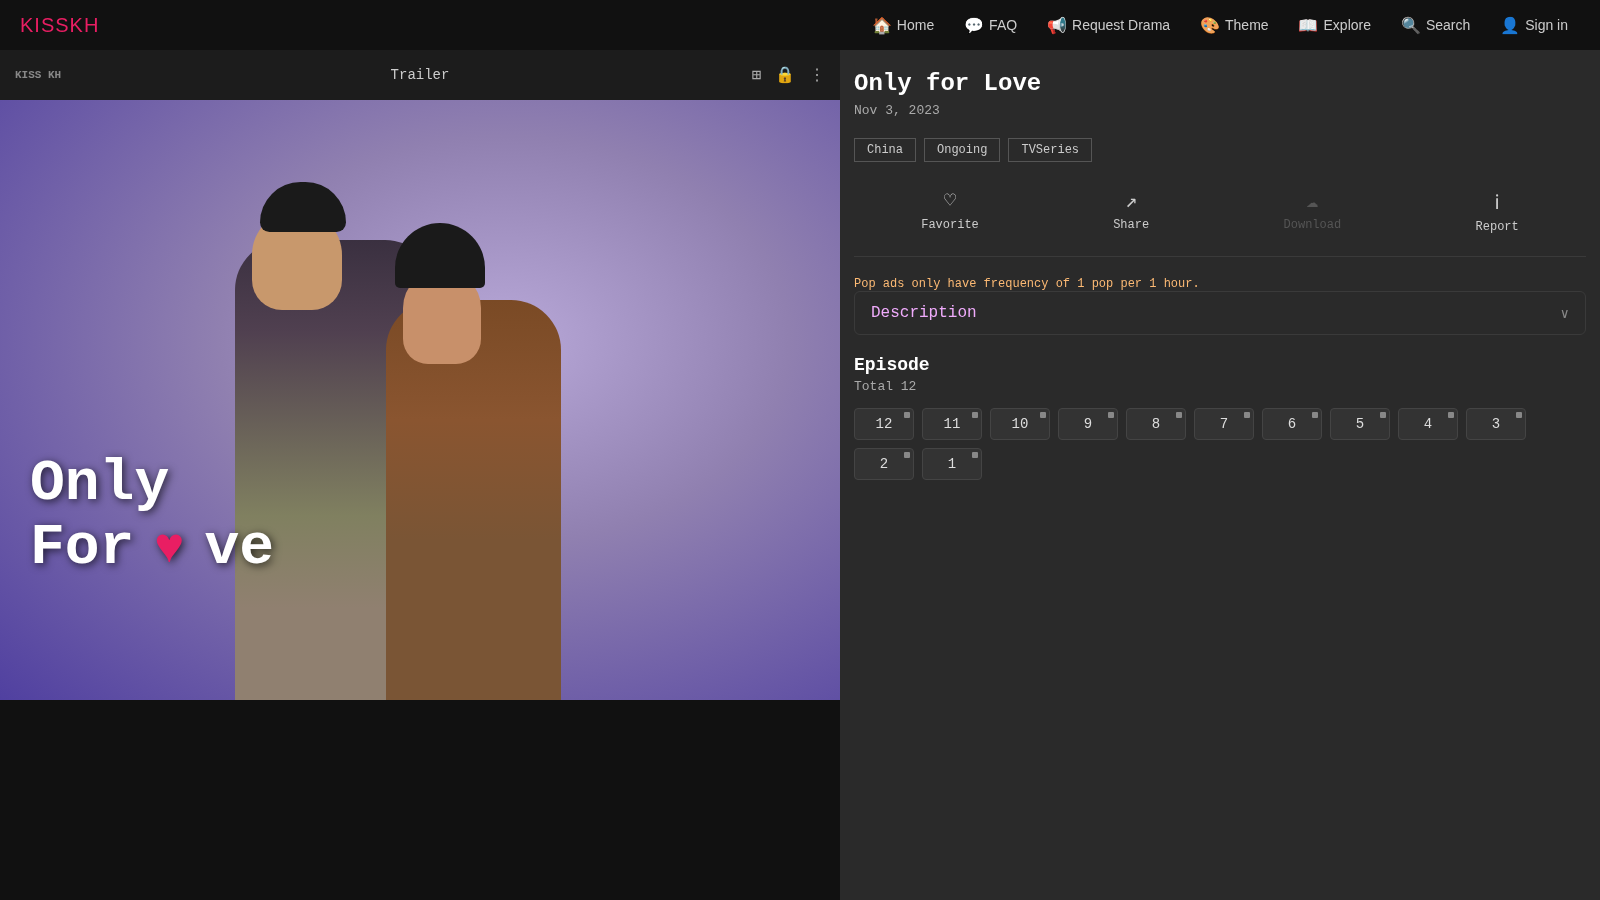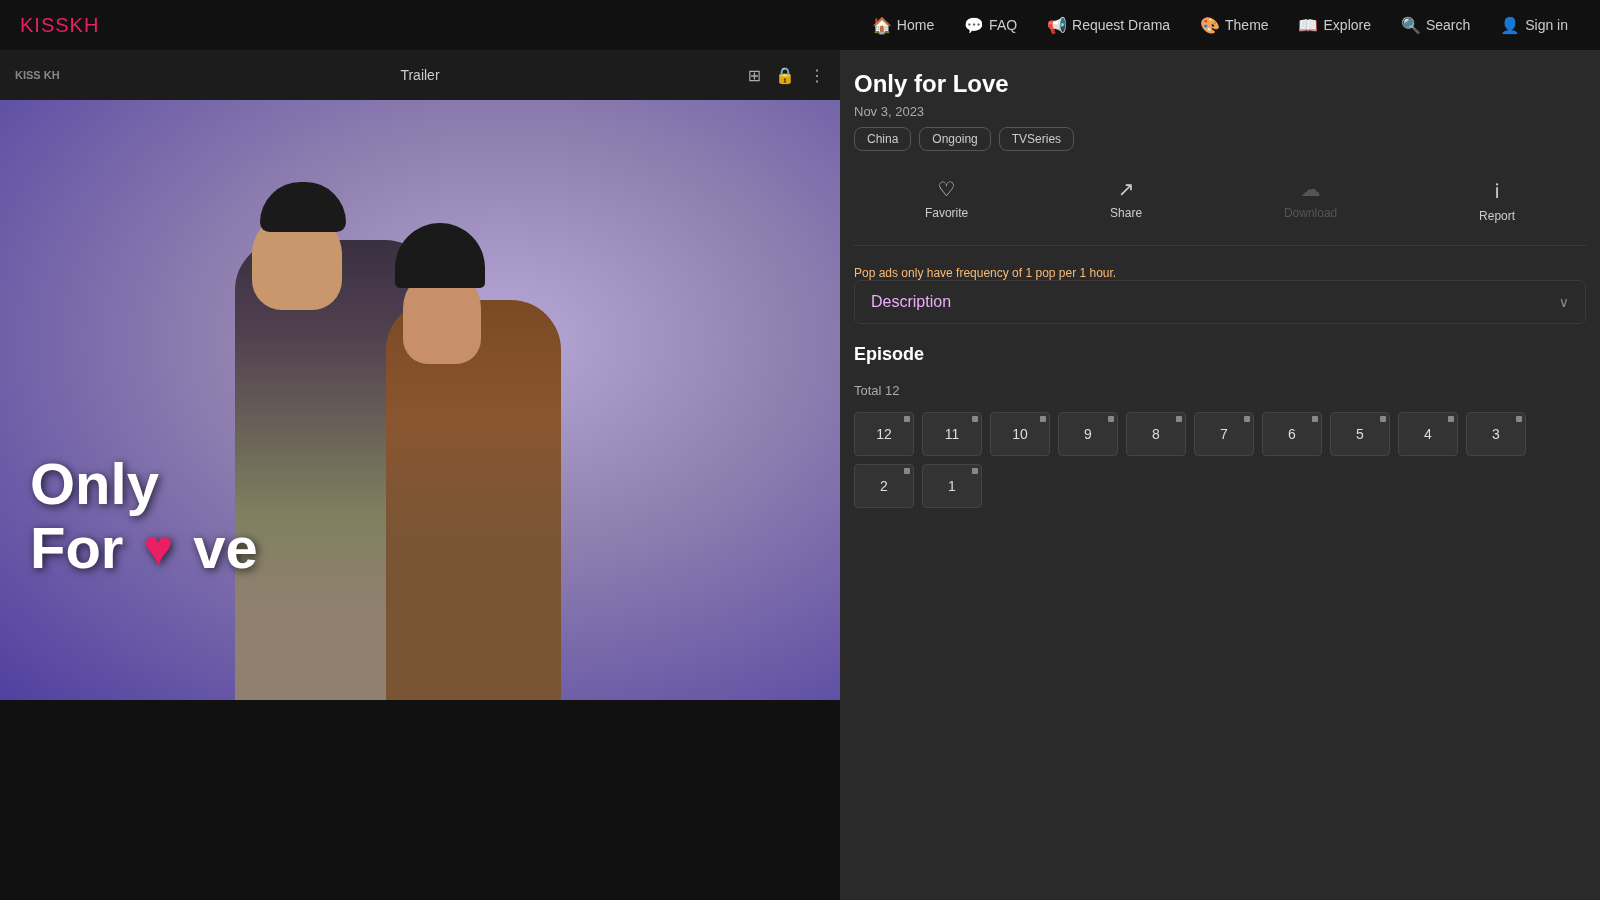--- a/index.html
+++ b/index.html
@@ -47,20 +47,21 @@
       border-radius: 4px;
       text-decoration: none;
     }
     .nav-icon { font-size: 16px; }
 
     
     .main {
       display: flex;
       margin-top: 50px;
       height: 850px;
+      font-family: Liberation Mono, monospace;
     }
 
     
     .video-panel {
       width: 840px;
       flex-shrink: 0;
       background: #000;
       display: flex;
       flex-direction: column;
     }
@@ -135,31 +136,31 @@
     }
     .show-title {
       font-size: 24px;
       font-weight: bold;
       color: #fff;
       margin-bottom: 6px;
     }
     .show-date {
       font-size: 13px;
       color: #aaa;
-      margin-bottom: 8px;
+      margin-bottom: 20px;
     }
     .tags {
       display: flex;
       gap: 8px;
       margin-bottom: 20px;
     }
     .tag {
       padding: 4px 12px;
       border: 1px solid #555;
-      border-radius: 8px;
+      border-radius: 0;
       font-size: 12px;
       color: #ccc;
       cursor: pointer;
     }
 
     
     .actions {
       display: flex;
       justify-content: space-around;
       margin-bottom: 20px;
@@ -198,36 +199,36 @@
       margin-bottom: 20px;
     }
     .description-label { font-size: 16px; color: #f0abfc; }
     .chevron { font-size: 14px; color: #888; }
 
     
     .episode-section { }
     .episode-title {
       font-size: 18px;
       font-weight: bold;
-      margin-bottom: 18px;
+      margin-bottom: 4px;
     }
     .episode-total {
       font-size: 13px;
       color: #aaa;
       margin-bottom: 14px;
     }
     .episode-grid {
       display: flex;
       flex-wrap: wrap;
       gap: 8px;
     }
     .ep-btn {
       position: relative;
       width: 60px;
-      height: 44px;
+      height: 32px;
       background: #333;
       border: 1px solid #444;
       border-radius: 4px;
       display: flex;
       align-items: center;
       justify-content: center;
       font-size: 14px;
       color: #ddd;
       cursor: pointer;
     }

